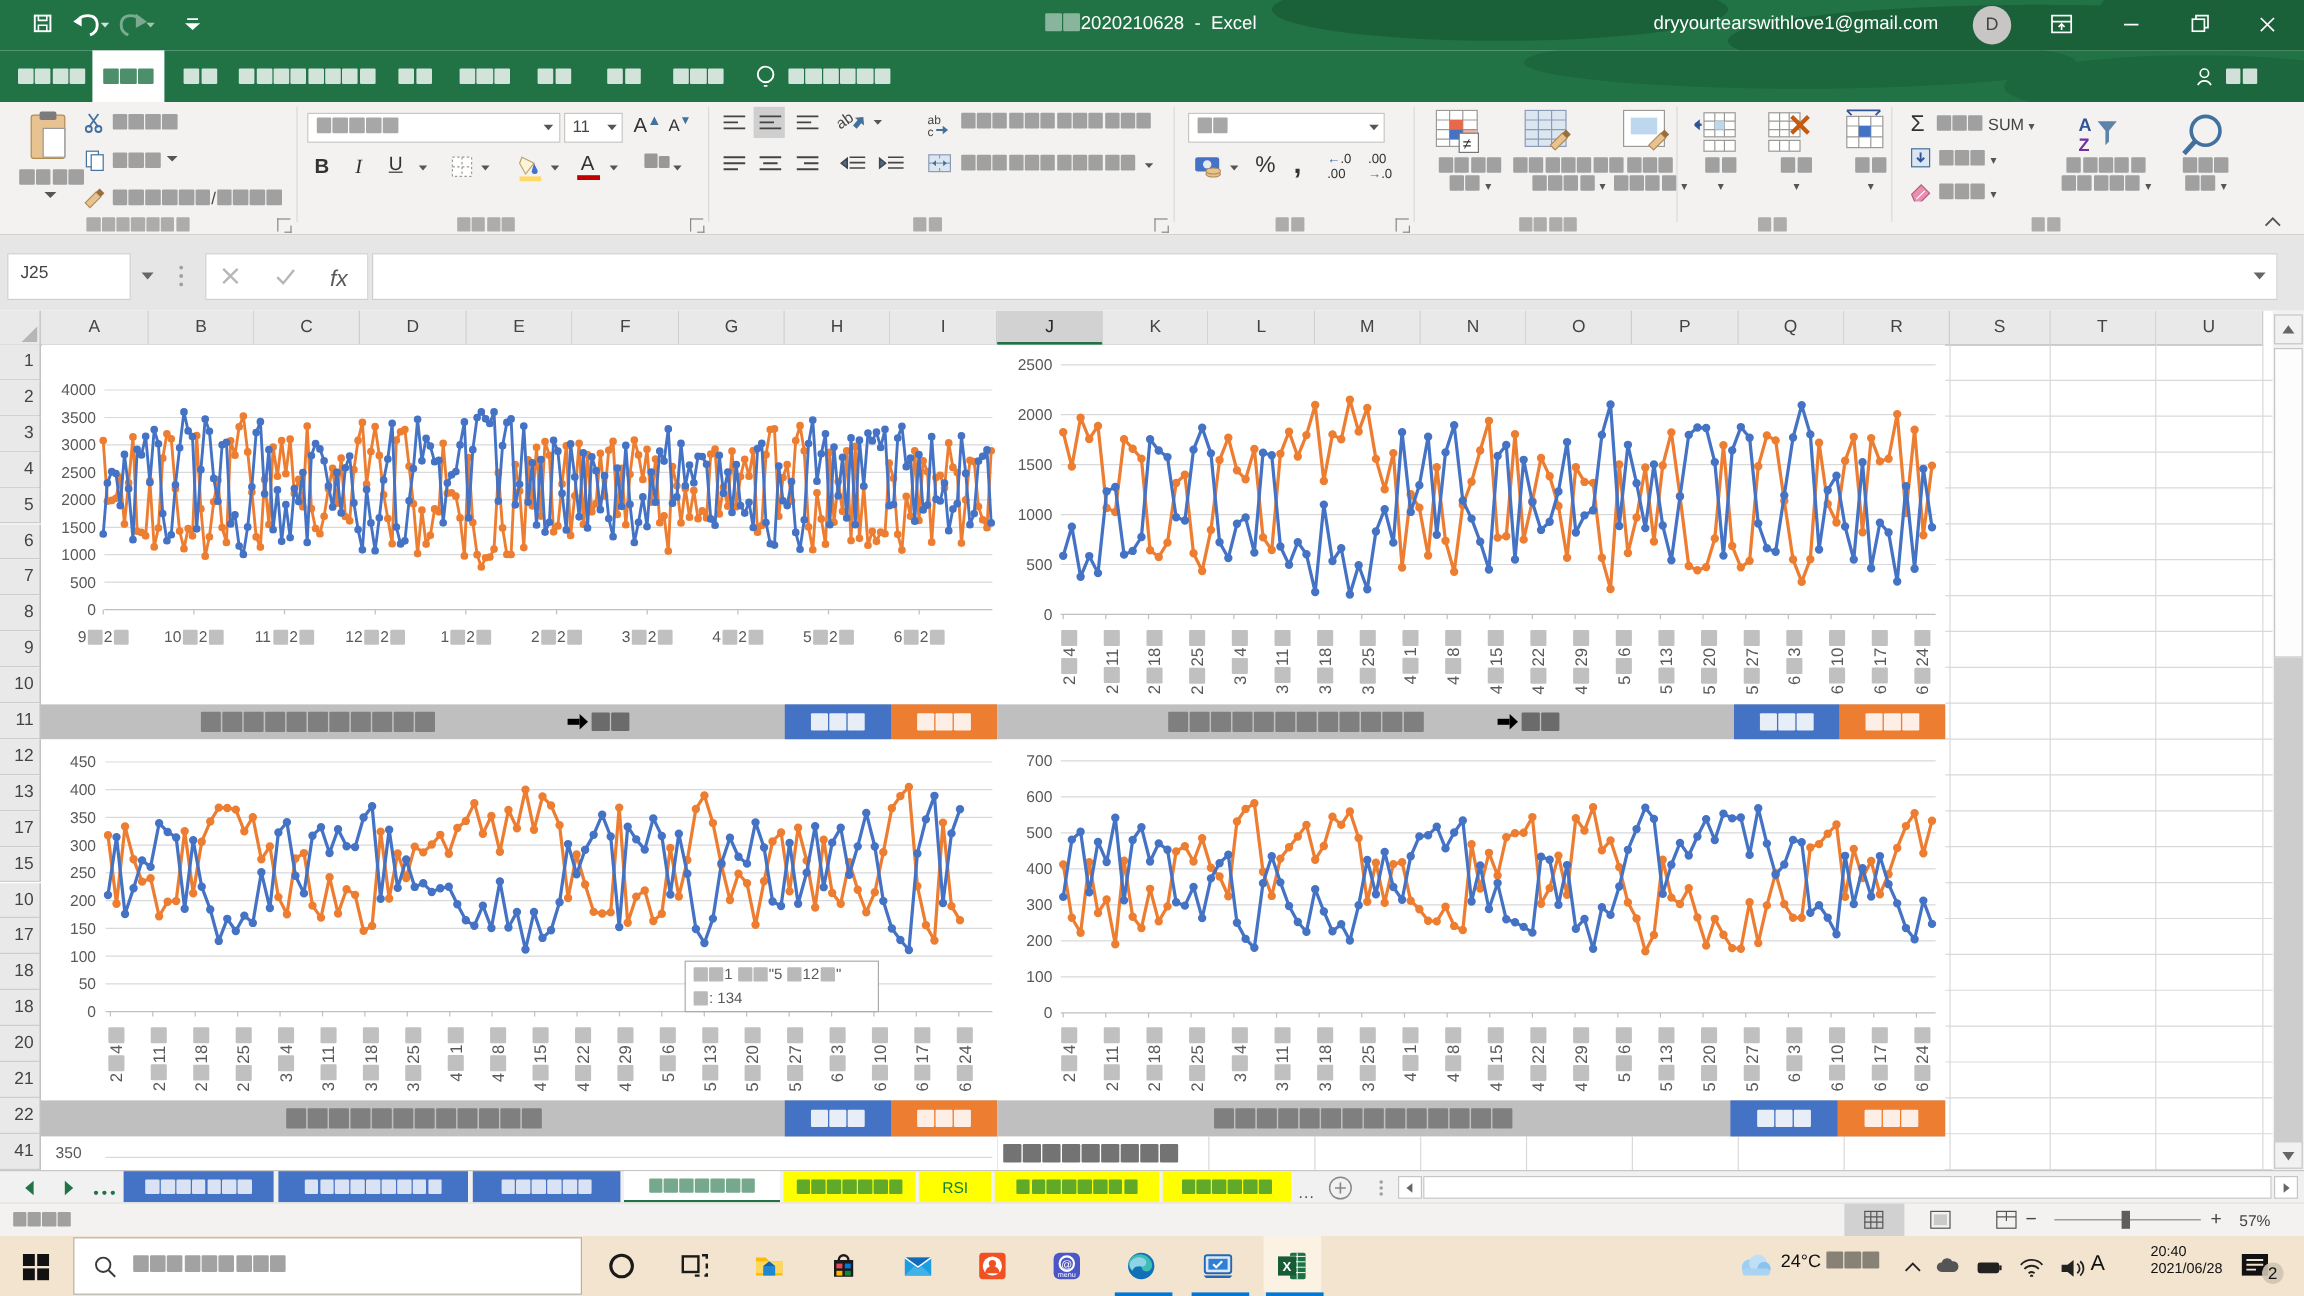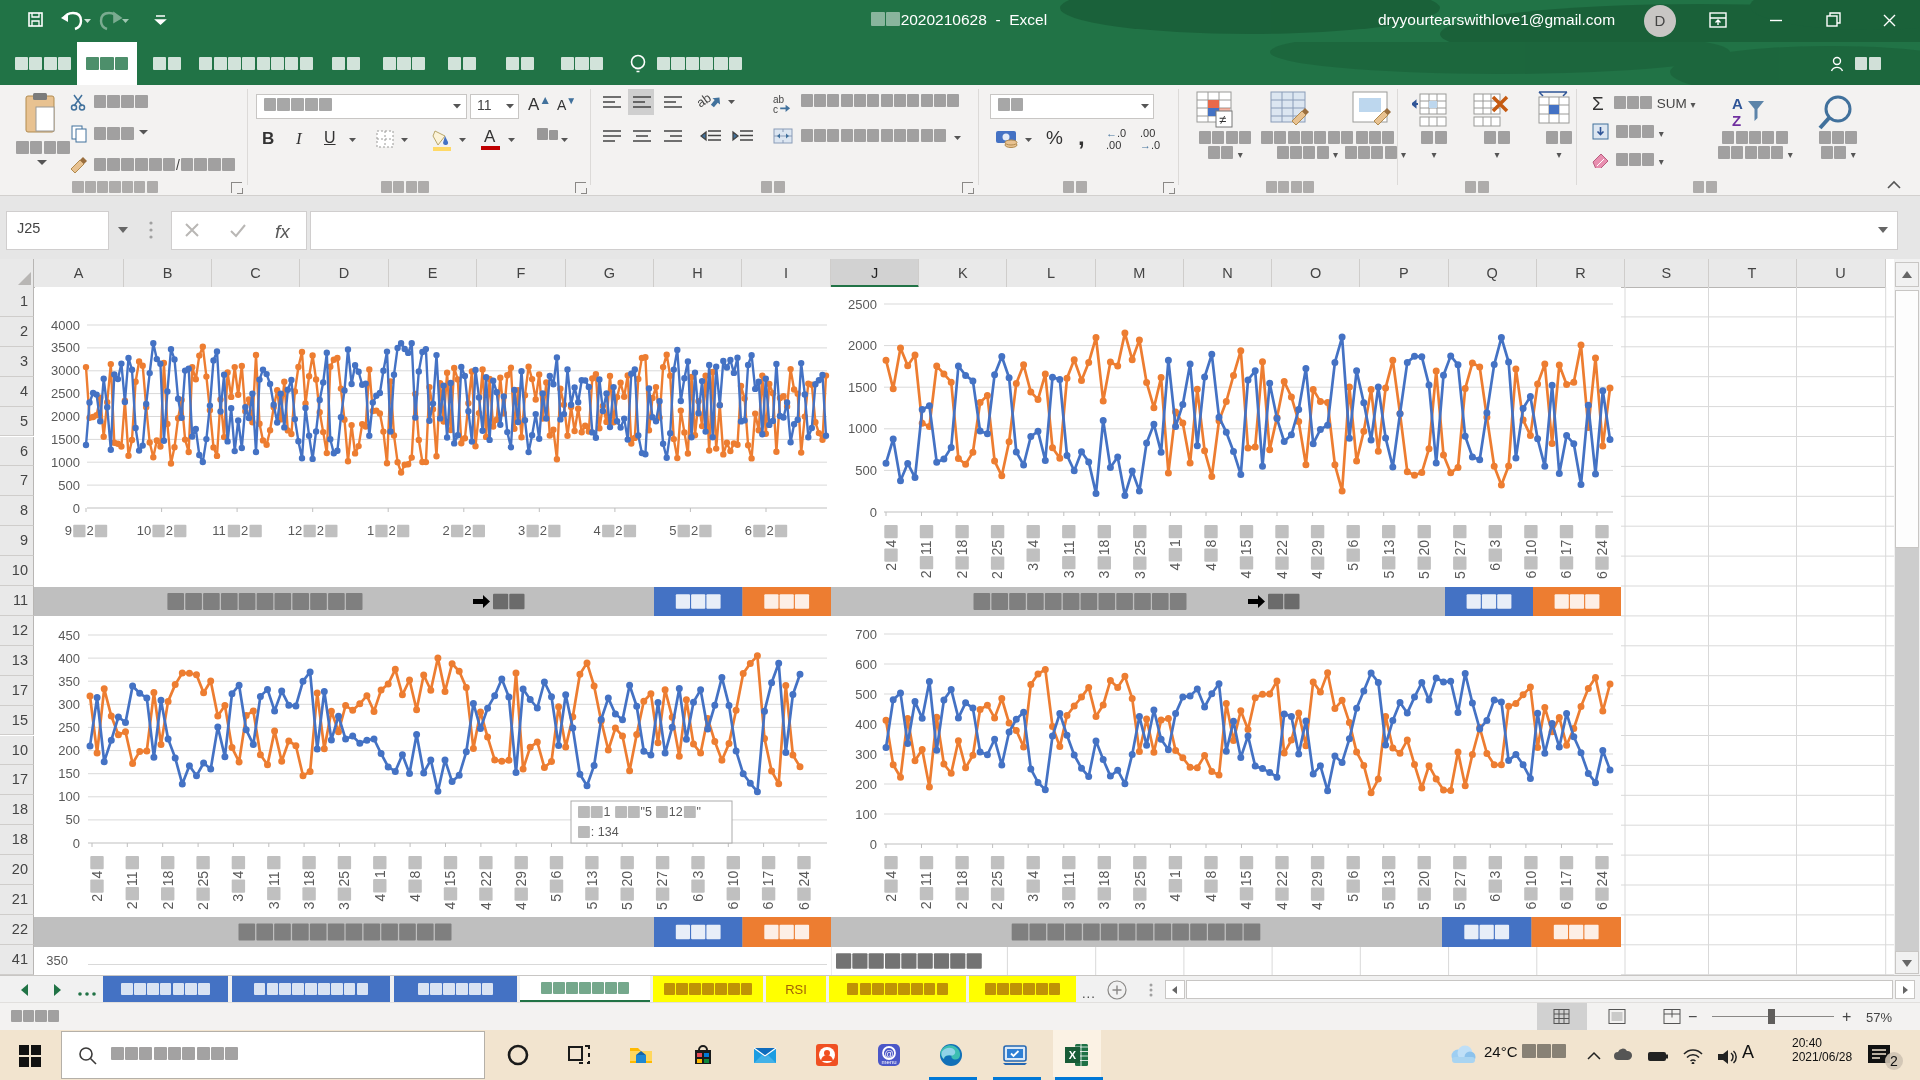--- a/index.html
+++ b/index.html
@@ -20,21 +20,21 @@
 .wbox{position:absolute;top:15px;height:39px;background:#fff;border:1px solid #d0cece}
 #sheet{position:absolute;left:0;top:259px;width:1920px;height:716px;background:#fff}
 #corner{position:absolute;left:0;top:0;width:34px;height:29px;background:#e9e9e9;border-right:1px solid #b8b6b4;border-bottom:1px solid #b8b6b4}
 #corner:after{content:"";position:absolute;right:2px;bottom:2px;border-left:13px solid transparent;border-bottom:13px solid #b8b6b4}
 .colh{position:absolute;top:0;height:29px;background:#e9e9e9;border-right:1px solid #cfcdcb;border-bottom:1px solid #b8b6b4;color:#444;font-size:14.5px;text-align:center;line-height:28px}
 .colh.sel{background:#d2d2d2;border-bottom:3px solid #217346;color:#222}
 .rowh{position:absolute;left:0;width:34px;background:#e9e9e9;border-right:1px solid #b8b6b4;border-bottom:1px solid #cfcdcb;color:#444;font-size:14.5px;text-align:right;padding-right:5px;line-height:29px}
 #tabbar{position:absolute;left:0;top:975px;width:1920px;height:27px;background:#f1f1f1;border-top:1px solid #c8c6c4}
 .sht{position:absolute;top:0;height:26px;font-size:13px;display:flex;align-items:center;justify-content:center}
 .tabb{background:#4472c4;color:#fff}
-.taby{background:#ffff00;color:#a16207}
+.taby{background:#ffff00;color:#15803d}
 .taba{background:#fff;color:#217346;border-bottom:2px solid #217346;font-weight:bold}
 #statusbar{position:absolute;left:0;top:1002px;width:1920px;height:28px;background:#f3f2f1;border-top:1px solid #e1dfdd;color:#444;font-size:13px}
 #taskbar{position:absolute;left:0;top:1030px;width:1920px;height:50px;background:#f2e4cf;color:#111}
 </style></head><body>
 
 <div id="titlebar">
  <svg class="abs" style="left:0;top:0" width="1920" height="42">
       <g fill="#14502e" opacity=".5">
   <ellipse cx="1250" cy="8" rx="190" ry="26"></ellipse>
         <ellipse cx="1700" cy="34" rx="260" ry="30"></ellipse>

